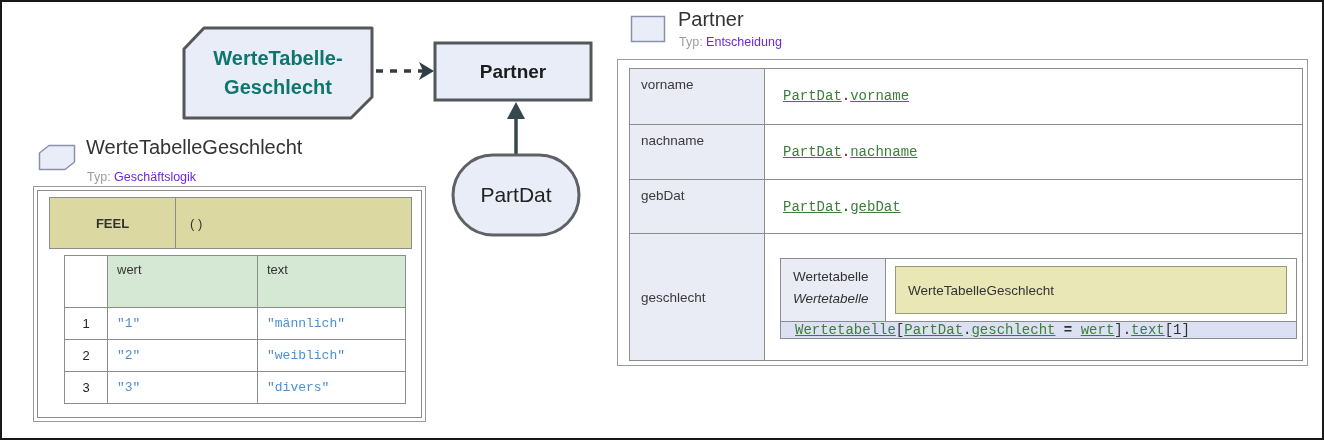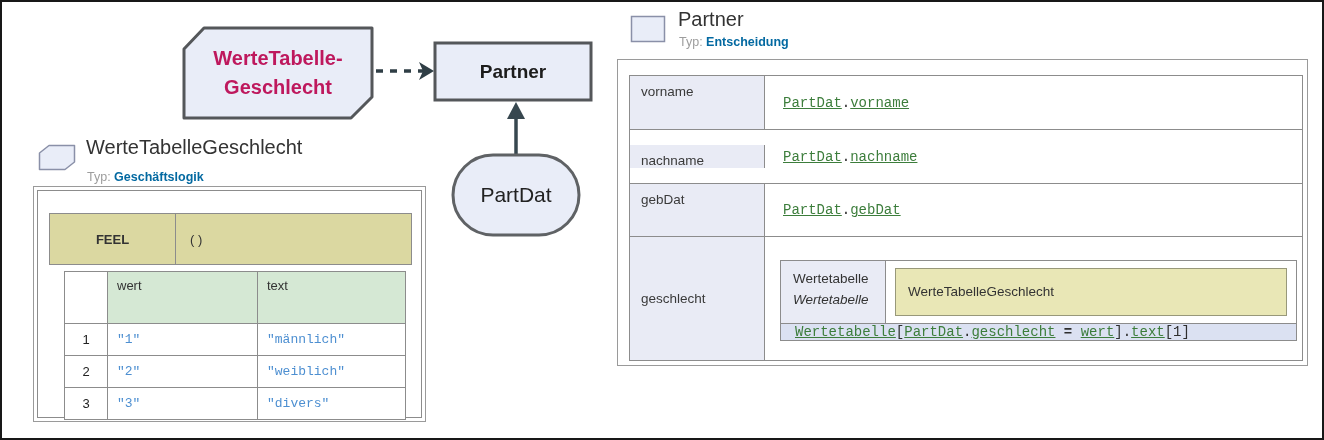--- a/index.html
+++ b/index.html
@@ -4,32 +4,32 @@
 <style>
   html,body{margin:0;padding:0;background:#fff;}
   .frame{
     position:relative;width:1324px;height:440px;box-sizing:border-box;
     border:2px solid #181818;background:#ffffff;overflow:hidden;
     font-family:"Liberation Sans", sans-serif;color:#2e2e2e;
   }
   
   .diagram-svg{position:absolute;left:0;top:0;}
   .shape-label{position:absolute;display:flex;align-items:center;justify-content:center;text-align:center;}
-  .lbl-bkm{left:182px;top:26px;width:188px;height:90px;font-size:20px;font-weight:700;color:#be185d;white-space:pre-line;line-height:1.45;}
+  .lbl-bkm{left:182px;top:26px;width:188px;height:90px;font-size:20px;font-weight:700;color:#0f766e;white-space:pre-line;line-height:1.45;}
   .lbl-partner{left:433px;top:41px;width:156px;height:57px;font-size:19px;font-weight:700;color:#1c1c1c;}
   .lbl-partdat{left:451px;top:153px;width:126px;height:80px;font-size:21px;font-weight:400;color:#222;}
   
   .panel-title{position:absolute;font-size:20px;color:#333;}
   .typ-line{position:absolute;font-size:12.5px;color:#9d9d9d;}
-  .typ-line b{color:#0369a1;font-weight:700;}
+  .typ-line b{color:#6d28d9;font-weight:400;}
   
   .outer-box{position:absolute;box-sizing:border-box;border:1px solid #9a9a9a;background:#fff;}
   .inner-box{box-sizing:border-box;width:100%;height:100%;border:1px solid #8c8c8c;background:#fff;}
   
-  .feel-row{display:flex;box-sizing:border-box;height:52px;margin:22px 9px 0 11px;background:#dbd8a1;border:1px solid #8c8c8c;}
+  .feel-row{display:flex;box-sizing:border-box;height:52px;margin:6px 9px 0 11px;background:#dbd8a1;border:1px solid #8c8c8c;}
   .feel-cell{display:flex;align-items:center;justify-content:center;width:125px;border-right:1px solid #8c8c8c;font-size:13px;font-weight:600;color:#333;}
   .params-cell{display:flex;align-items:center;flex:1;padding-left:14px;font-size:13px;color:#333;}
   table.dtable{border-collapse:collapse;margin:6px 0 0 26px;}
   table.dtable td{border:1px solid #8c8c8c;box-sizing:border-box;}
   td.num-col{width:43px;text-align:center;font-size:13px;color:#222;background:#fff;}
   td.hd{vertical-align:top;padding:6px 0 0 9px;font-size:13px;color:#333;background:#d5e8d4;height:52px;}
   td.hd.c1{width:150px;}td.hd.c2{width:148px;}
   td.val{height:32px;padding-left:9px;font-family:"Liberation Mono","DejaVu Sans Mono",monospace;font-size:13px;color:#4d8fd1;background:#fff;}
   td.corner{background:#fff;}
   
@@ -120,33 +120,33 @@
 
   <svg style="position:absolute;left:628px;top:13px;" width="36" height="28">
     <rect x="1.5" y="1.5" width="33" height="25" fill="#e9edf8" stroke="#8a90a8" stroke-width="1.5"></rect>
   </svg>
   <div class="panel-title" style="left:676px;top:6px;">Partner</div>
   <div class="typ-line" style="left:677px;top:33px;">
     <span>Typ:</span>
     <b>Entscheidung</b>
   </div>
 
-  <div class="outer-box" style="left:615px;top:57px;width:691px;height:307px;padding:15px 4px 4px 11px;">
+  <div class="outer-box" style="left:615px;top:57px;width:691px;height:307px;padding:8px 4px 4px 11px;">
     <div class="r-table">
 
       <div class="r-row" style="height:56px;">
         <div class="r-label">vorname</div>
         <div class="r-content">
             <span class="code id">PartDat</span>
             <span class="code op">.</span>
             <span class="code id">vorname</span>
           </div>
       </div>
 
-      <div class="r-row" style="height:55px;align-items:center;">
+      <div class="r-row" style="height:55px;">
         <div class="r-label">nachname</div>
         <div class="r-content">
             <span class="code id">PartDat</span>
             <span class="code op">.</span>
             <span class="code id">nachname</span>
           </div>
       </div>
 
       <div class="r-row" style="height:55px;">
         <div class="r-label">gebDat</div>

